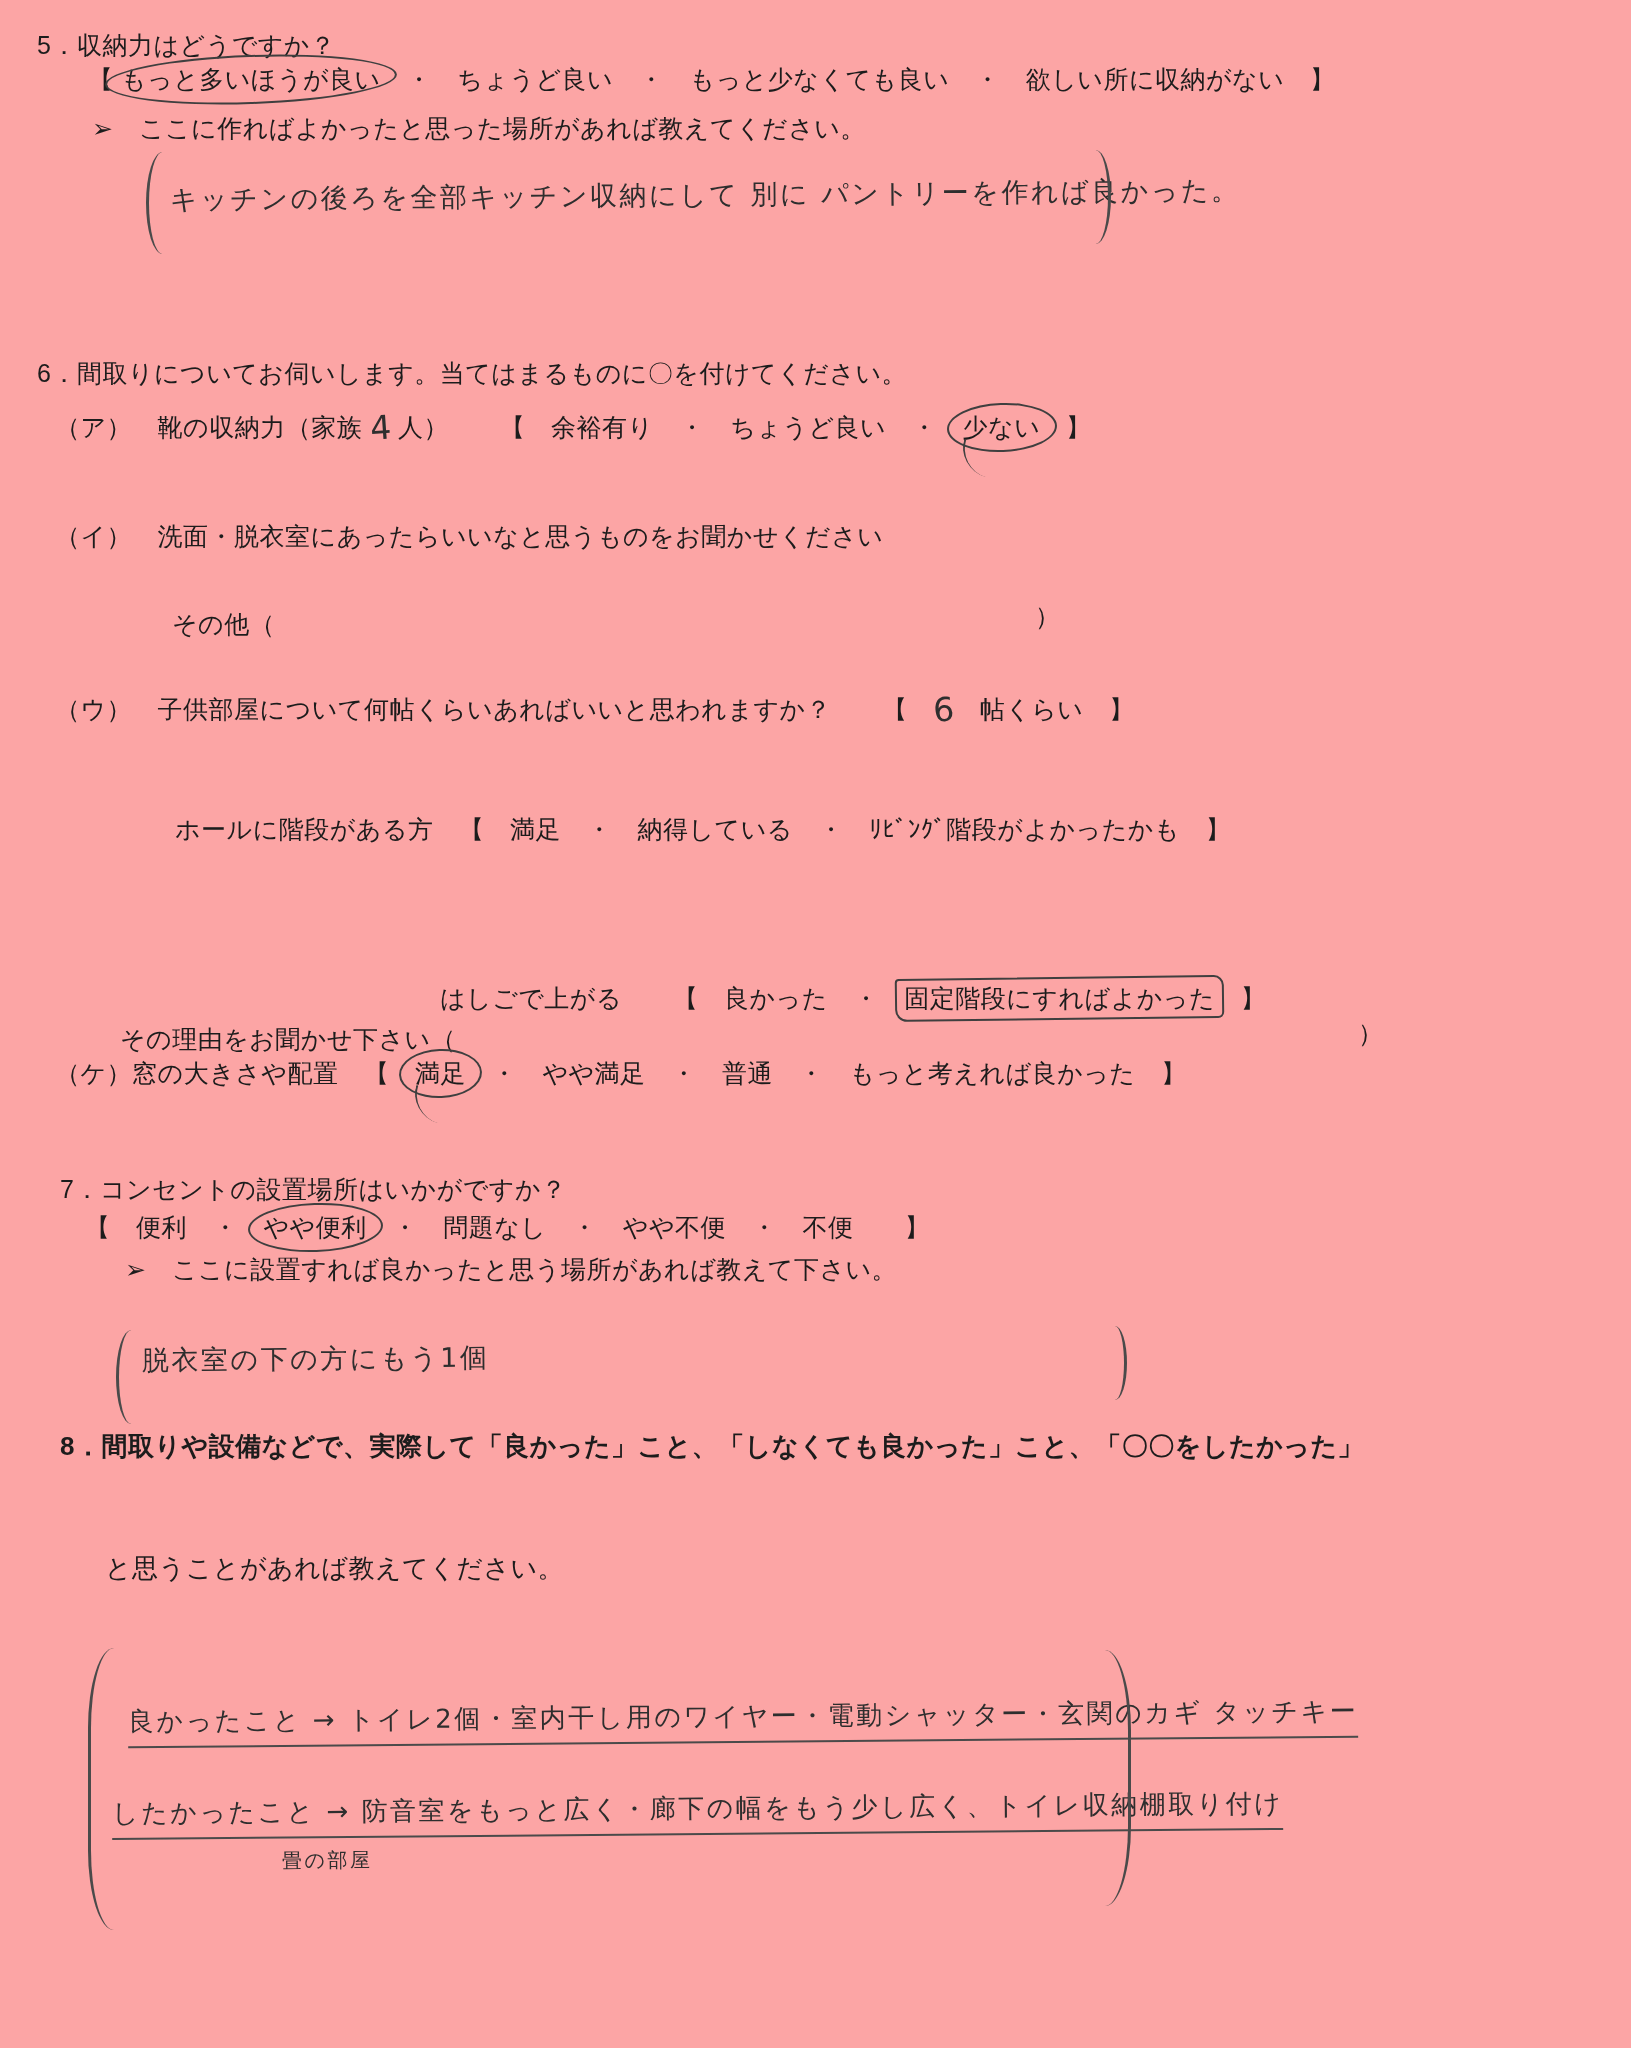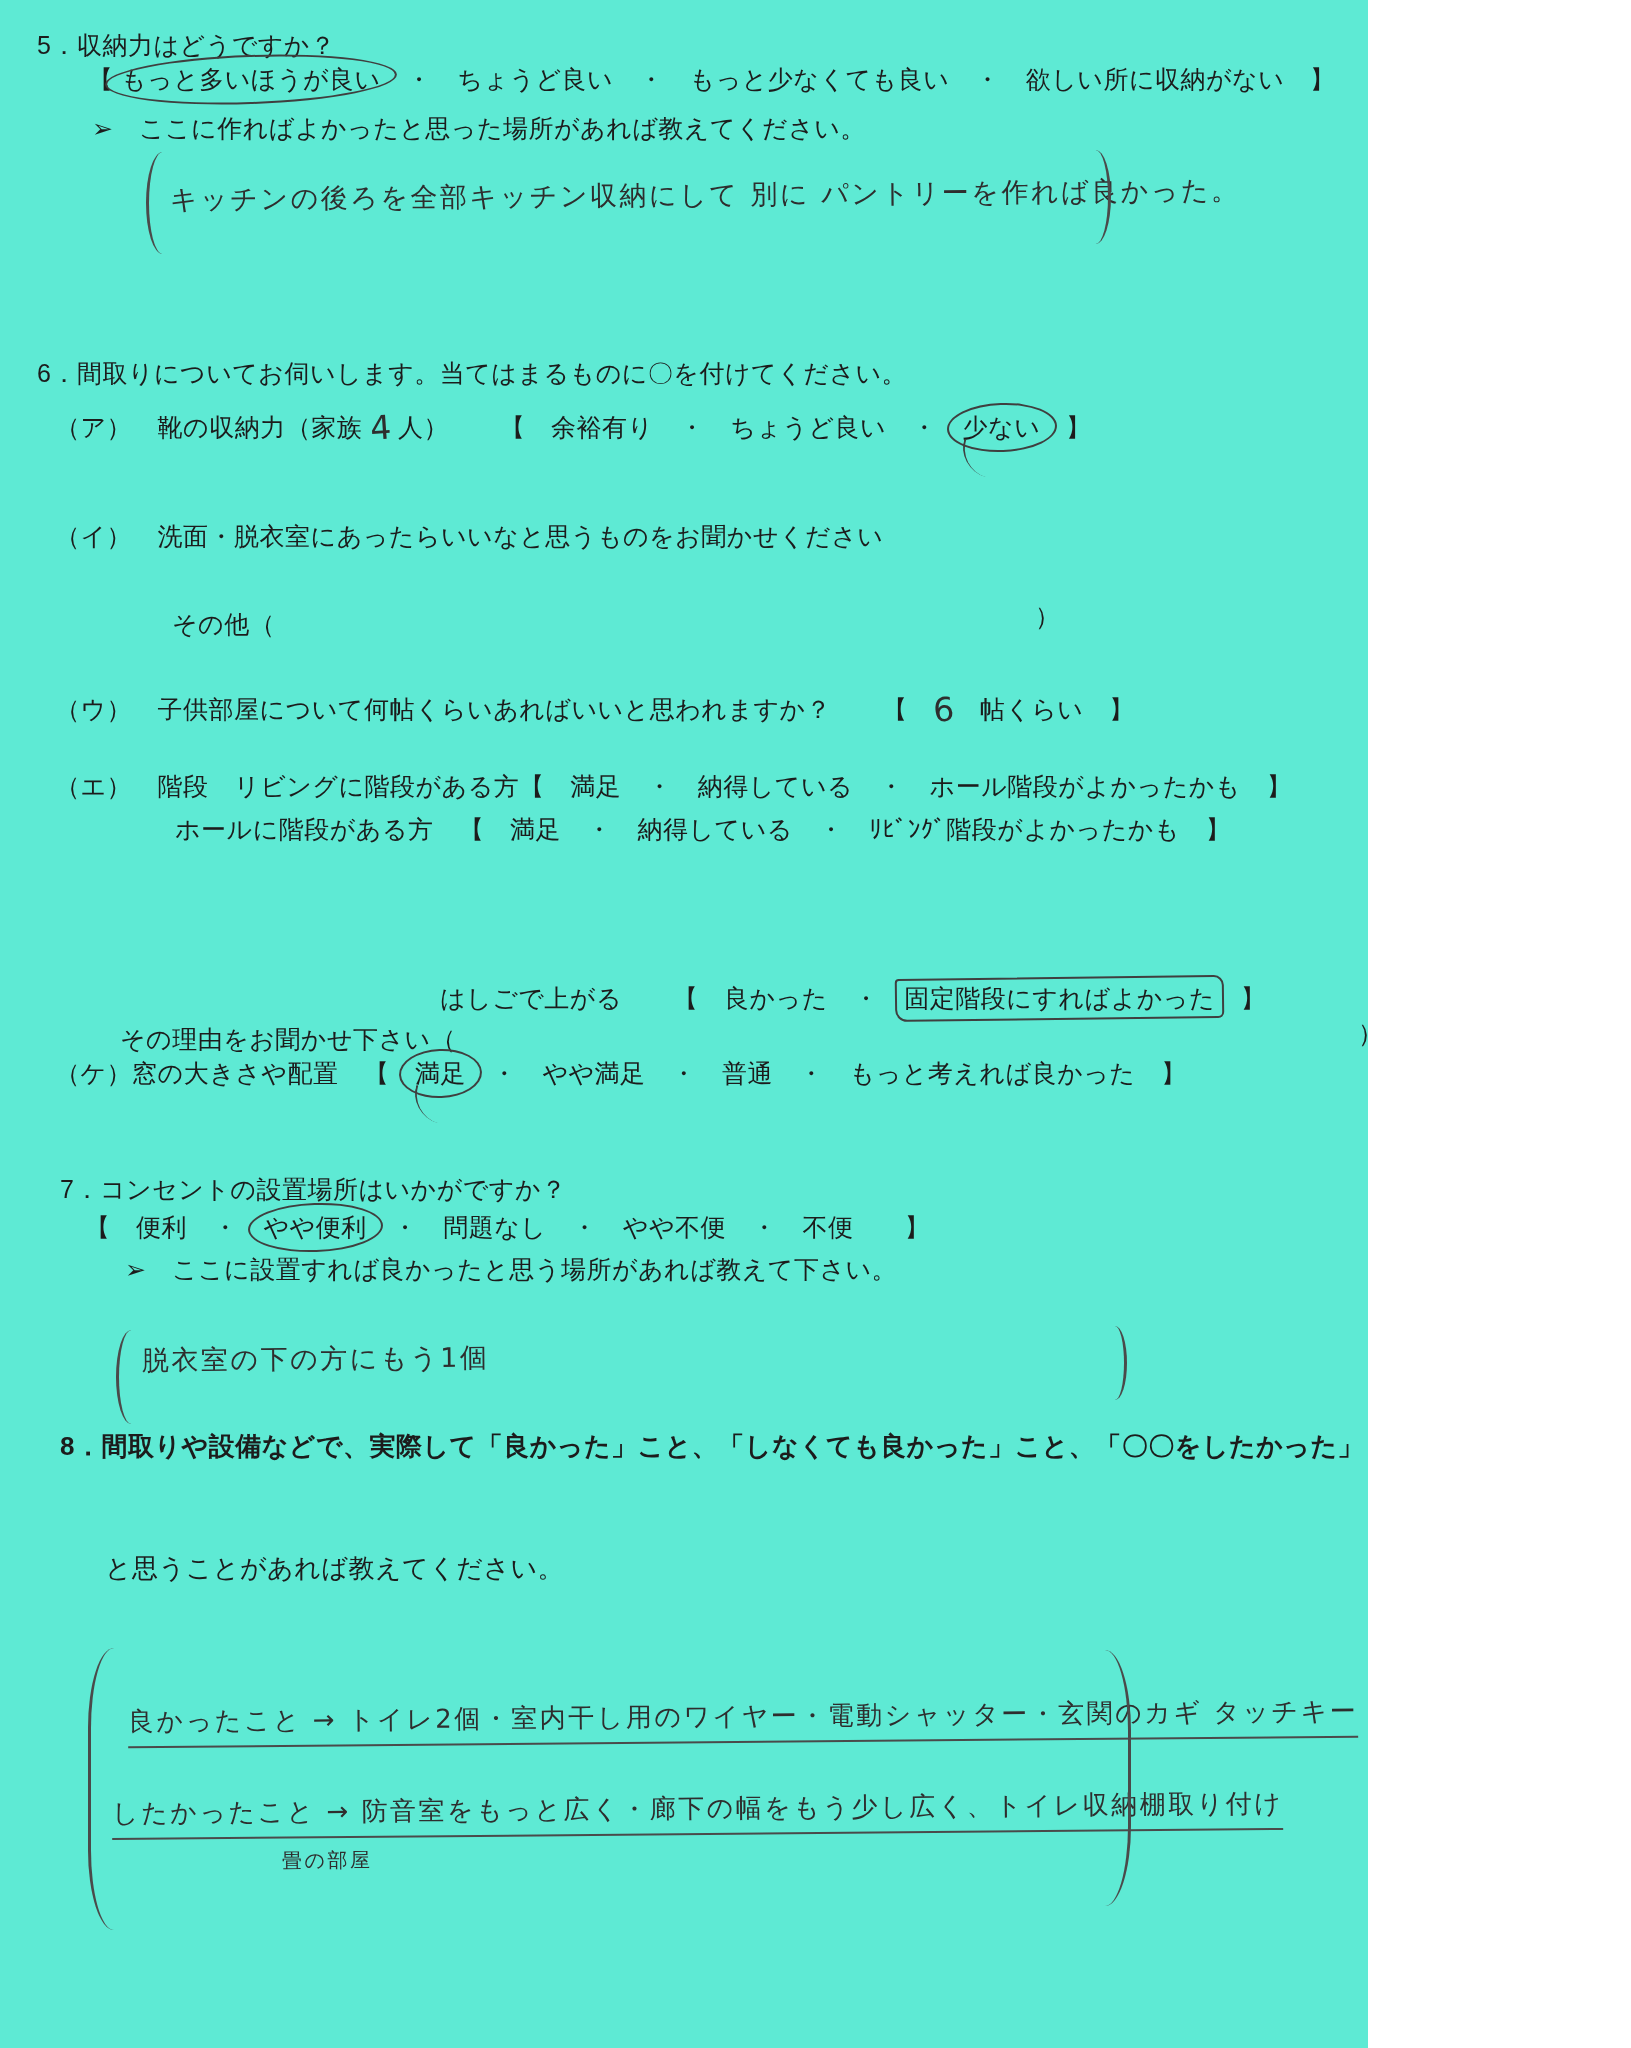--- a/index.html
+++ b/index.html
@@ -1,19 +1,19 @@
 <!DOCTYPE html>
 <html><head>
 <meta charset="utf-8">
 <style>
   html,body{margin:0;padding:0;background:#ffffff;}
   #page{
     position:relative;
-    width:1368px;height:2048px;
-    background:#5eead4;
+    width:1631px;height:2048px;
+    background:#fca5a5;
     font-family:"Liberation Sans","DejaVu Sans",sans-serif;
     color:#1c1c1c;
     overflow:hidden;
     text-align:center;
   }
   .line{
     position:absolute;
     white-space:pre;
     font-size:25px;
     letter-spacing:0.5px;
@@ -97,21 +97,20 @@
   <div class="line" style="left:37px;top:358px;">6．間取りについてお伺いします。当てはまるものに〇を付けてください。</div>
 
   <div class="line" style="left:55px;top:404px;"><span>（ア）　靴の収納力（家族 </span><span class="hand-num">4</span><span> 人）　　【　余裕有り　・　ちょうど良い　・　</span><span class="circle tail">少ない</span><span>　】</span></div>
 
   <div class="line" style="left:55px;top:521px;">（イ）　洗面・脱衣室にあったらいいなと思うものをお聞かせください</div>
   <div class="line" style="left:172px;top:609px;">その他（</div>
   <div class="line" style="left:1035px;top:601px;">）</div>
 
   <div class="line" style="left:55px;top:686px;"><span>（ウ）　子供部屋について何帖くらいあればいいと思われますか？　　【　</span><span class="hand-num">6</span><span>　帖くらい　】</span></div>
 
-  <div class="line" style="left:55px;top:771px;">（エ）　階段　リビングに階段がある方【　満足　・　納得している　・　ホール階段がよかったかも　】</div>
   <div class="line" style="left:175px;top:814px;">ホールに階段がある方　【　満足　・　納得している　・　ﾘﾋﾞﾝｸﾞ階段がよかったかも　】</div>
 
   <div class="line" style="left:440px;top:983px;"><span>はしごで上がる　　【　良かった　・　</span><span class="hbox">固定階段にすればよかった</span><span>　】</span></div>
   <div class="line" style="left:120px;top:1024px;">その理由をお聞かせ下さい（</div>
   <div class="line" style="left:1358px;top:1018px;">）</div>
 
   <div class="line" style="left:55px;top:1058px;"><span>（ケ）窓の大きさや配置　【　</span><span class="circle tail">満足</span><span>　・　やや満足　・　普通　・　もっと考えれば良かった　】</span></div>
 
   <div class="line" style="left:60px;top:1174px;">7．コンセントの設置場所はいかがですか？</div>
   <div class="line" style="left:85px;top:1212px;"><span>【　便利　・　</span><span class="circle">やや便利</span><span>　・　問題なし　・　やや不便　・　不便　　】</span></div>

